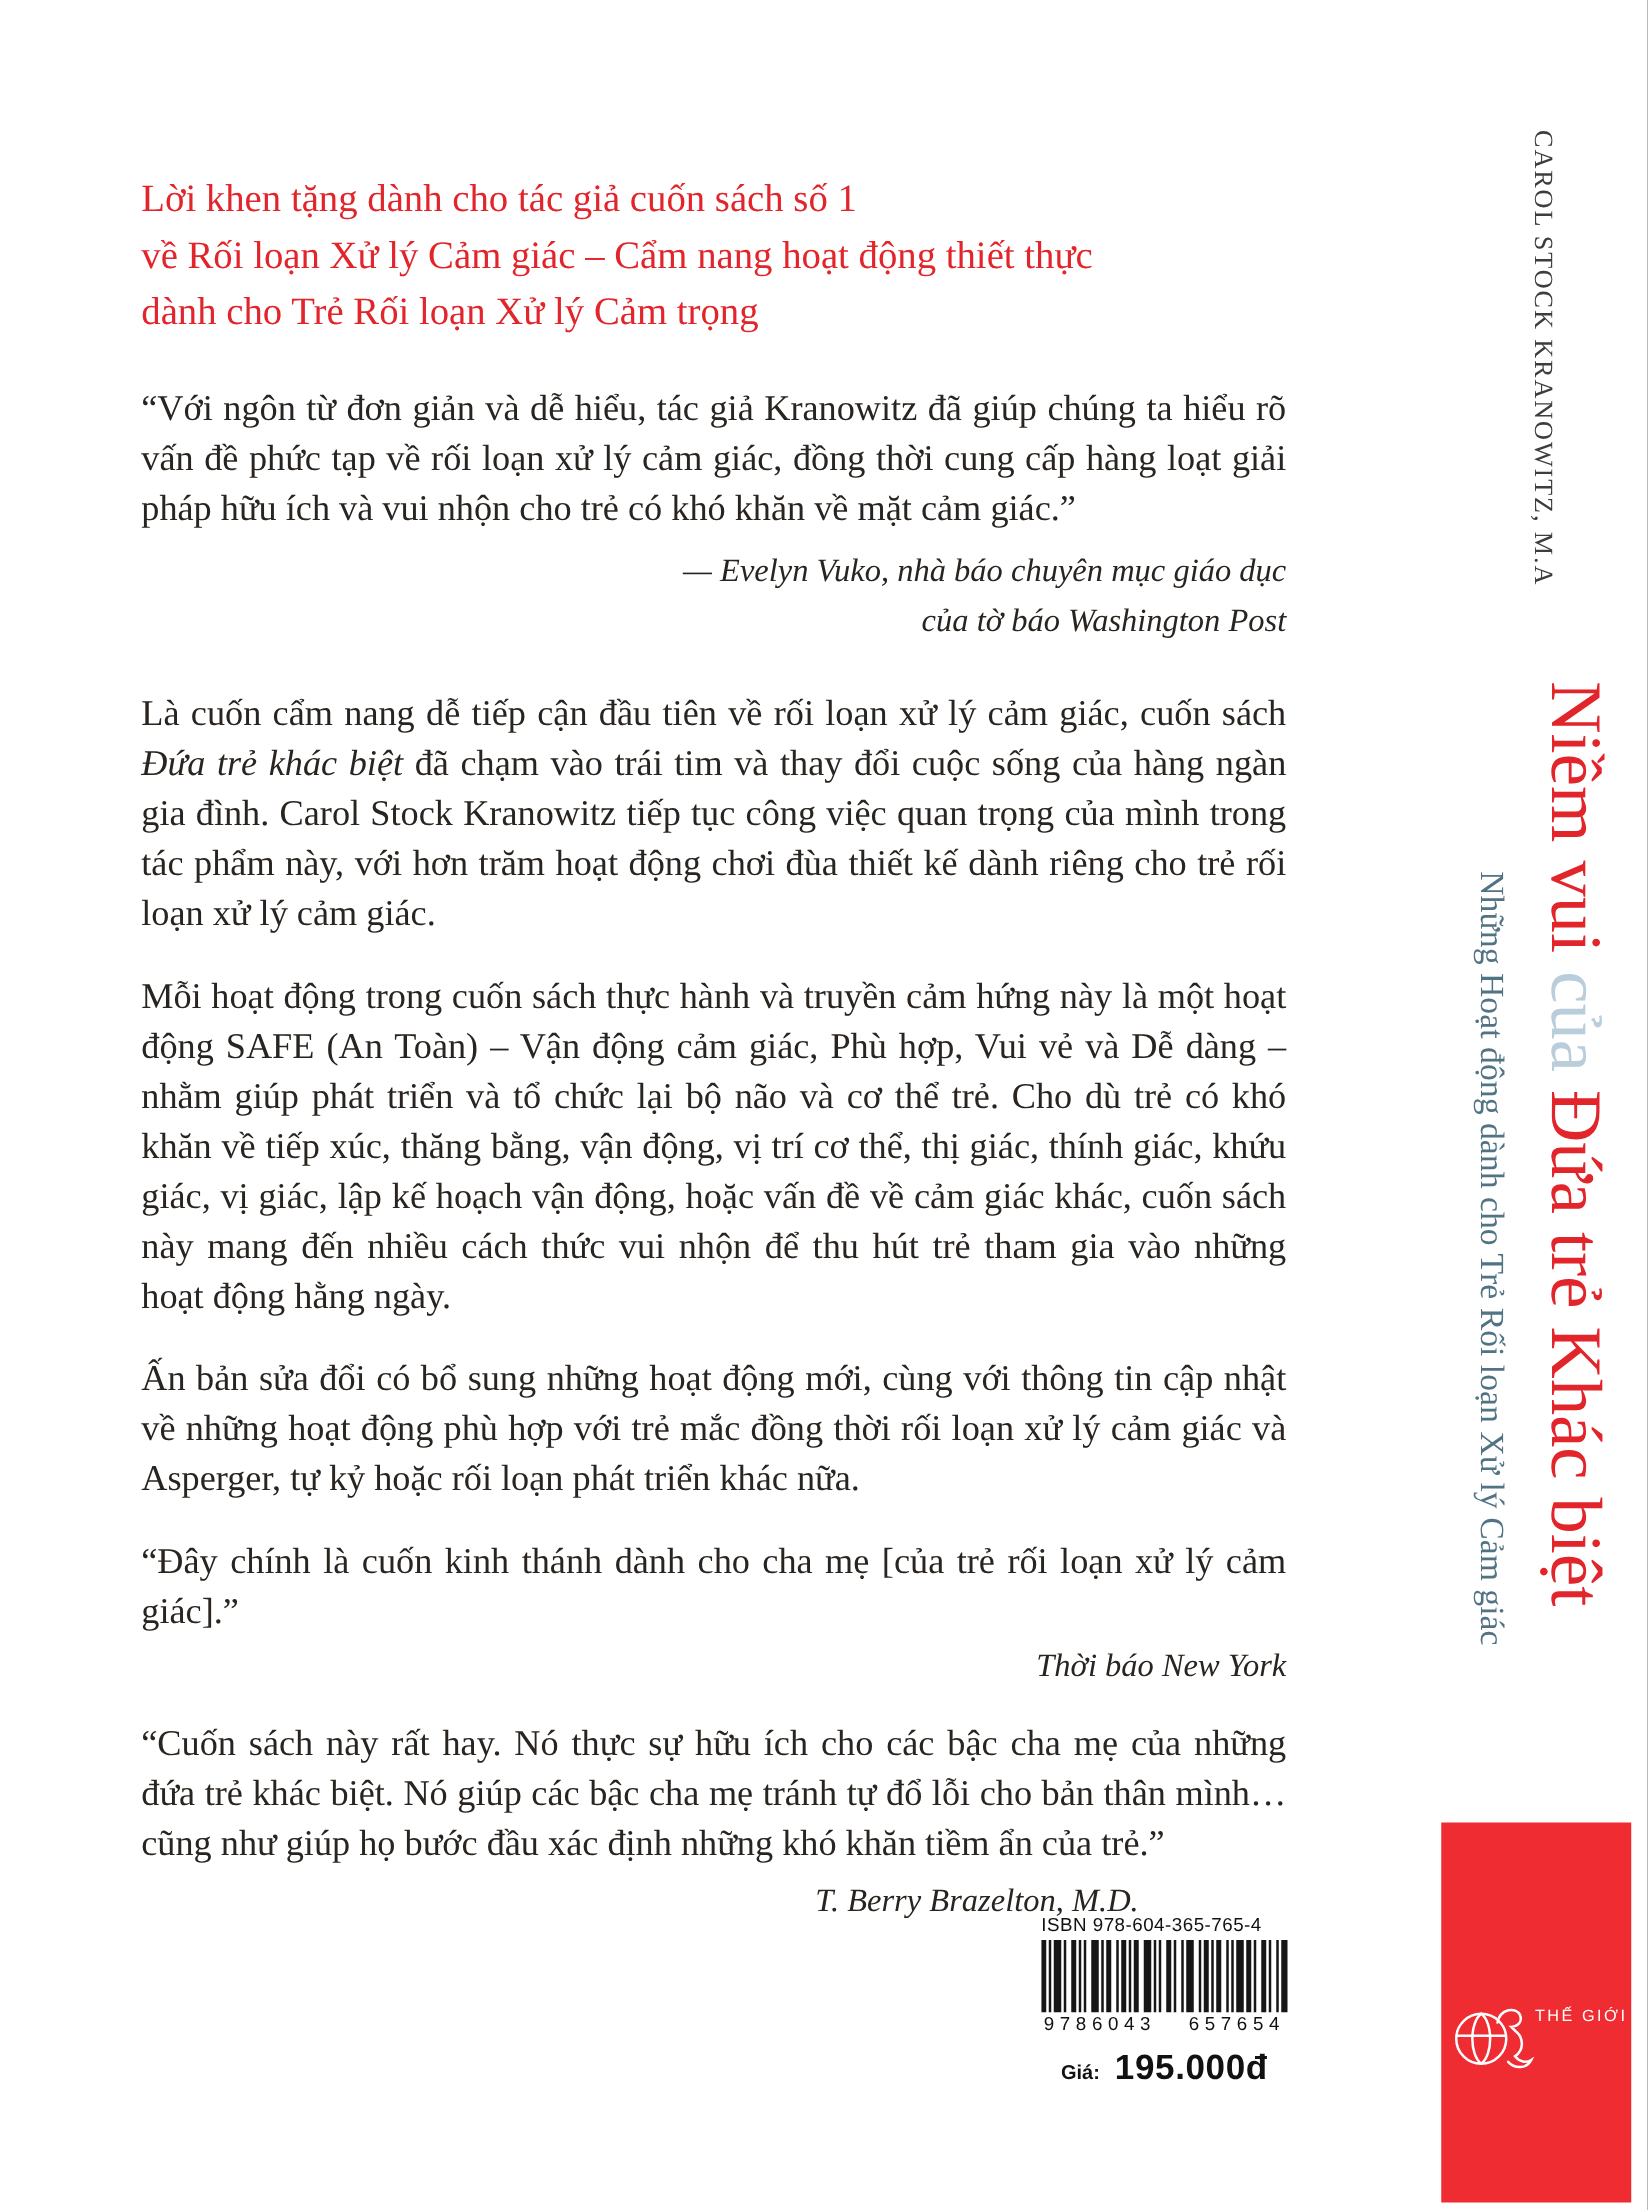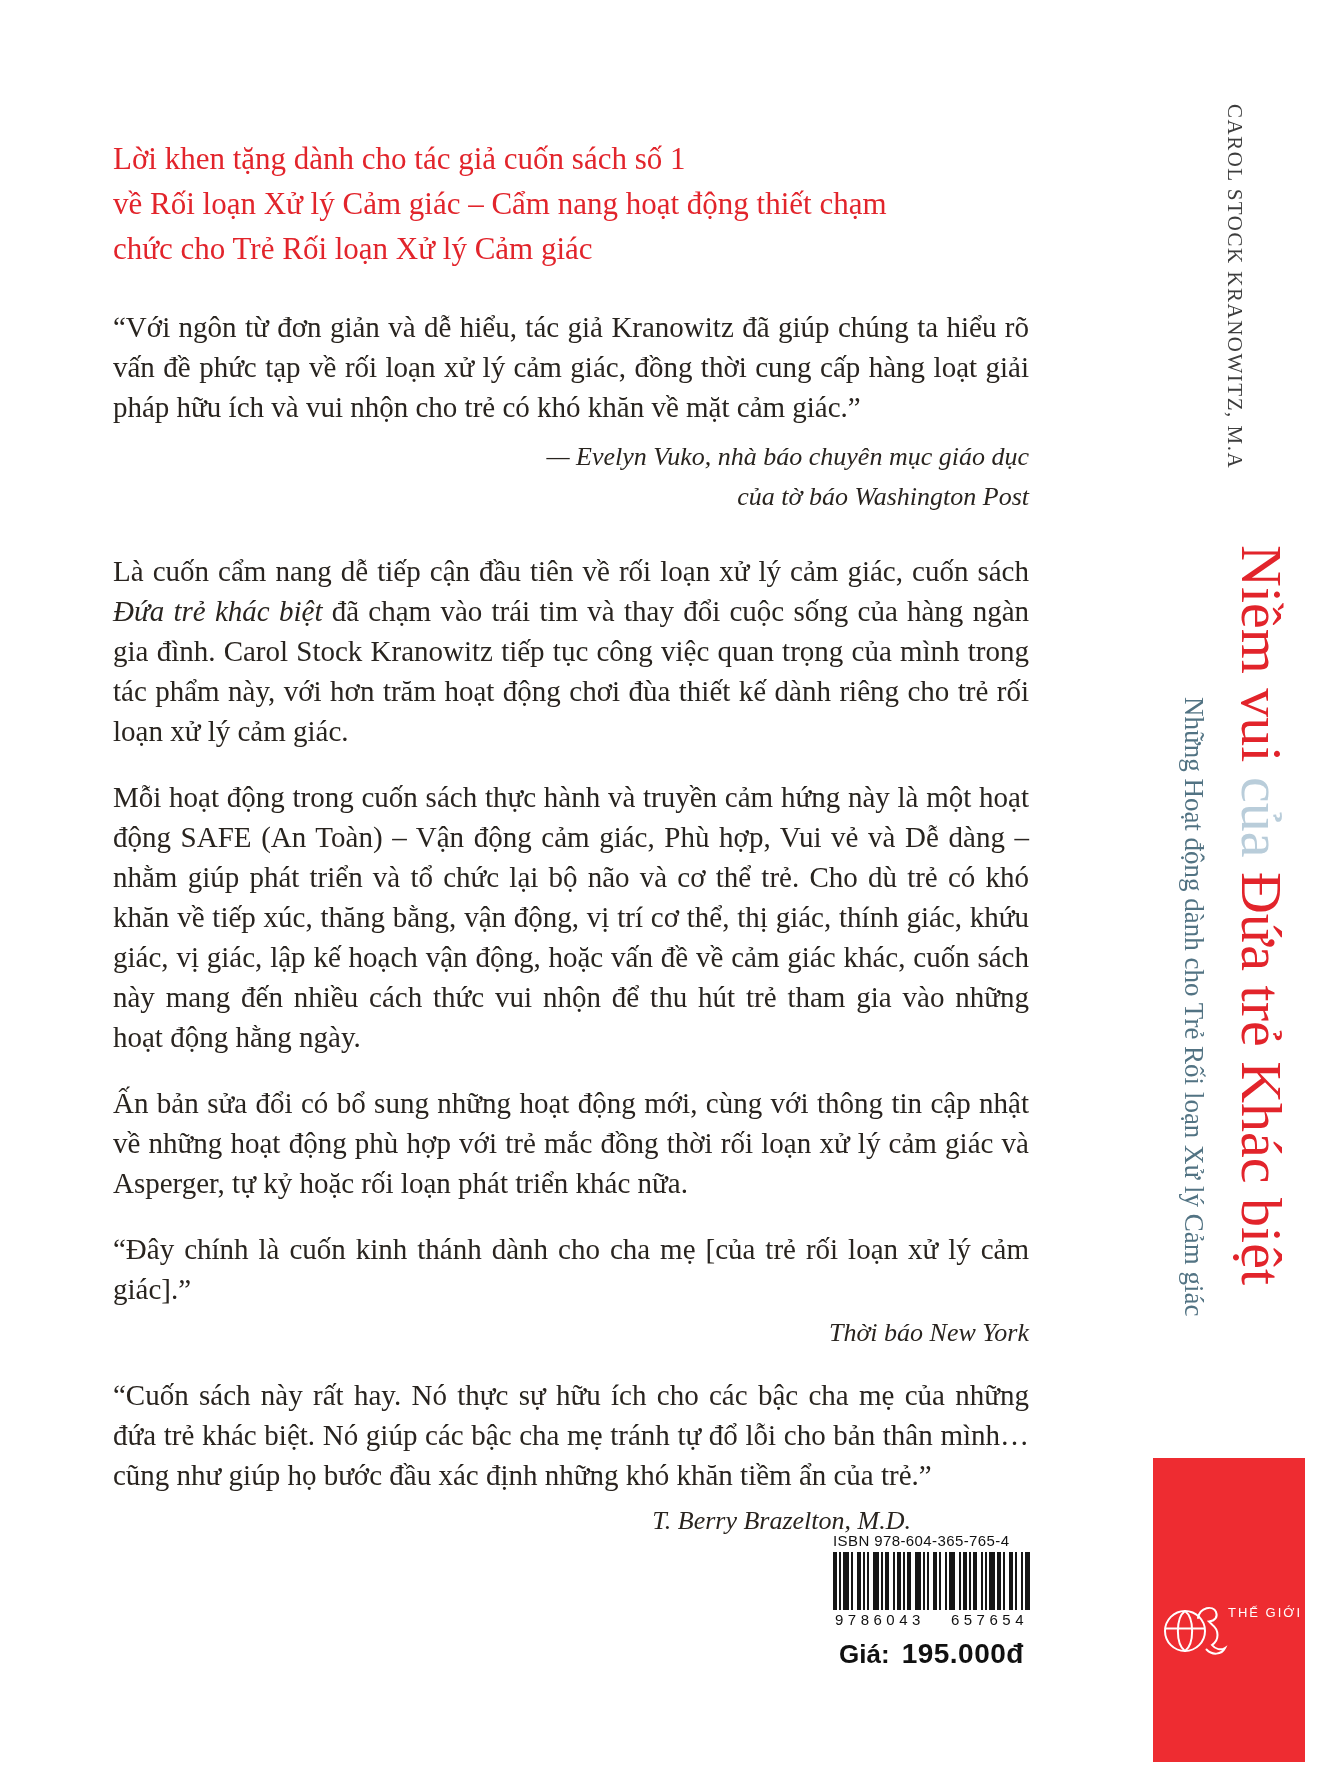--- a/index.html
+++ b/index.html
@@ -76,34 +76,34 @@
   .bar{background:#161616;}
   .gap{background:transparent;}
   .barcode-digits{
     display:flex;justify-content:space-between;
     font-size:15px;letter-spacing:4.5px;margin-top:1px;padding:0 2px;
   }
   .price-row{
     display:flex;justify-content:center;align-items:baseline;gap:12px;margin-top:10px;
     font-weight:bold;
   }
-  .price-label{font-size:26px;}
+  .price-label{font-size:16px;}
   .price-value{font-size:28px;letter-spacing:0.5px;}
 </style>
 </head>
 <body>
 
 <div class="page">
 
   <div class="main-col">
 
     <div class="h-red" style="color: rgb(226, 36, 43);">
       <div>Lời khen tặng dành cho tác giả cuốn sách số 1</div>
-      <div>về Rối loạn Xử lý Cảm giác – Cẩm nang hoạt động thiết chạm</div>
-      <div>chức cho Trẻ Rối loạn Xử lý Cảm giác</div>
+      <div>về Rối loạn Xử lý Cảm giác – Cẩm nang hoạt động thiết thực</div>
+      <div>dành cho Trẻ Rối loạn Xử lý Cảm trọng</div>
     </div>
 
     <p class="body-p quote1"><span>“Với ngôn từ đơn giản và dễ hiểu, tác giả Kranowitz đã giúp chúng ta hiểu rõ vấn đề phức tạp về rối loạn xử lý cảm giác, đồng thời cung cấp hàng loạt giải pháp hữu ích và vui nhộn cho trẻ có khó khăn về mặt cảm giác.”</span></p>
 
     <div class="attrib">
       <div>— Evelyn Vuko, nhà báo chuyên mục giáo dục</div>
       <div>của tờ báo Washington Post</div>
     </div>
 
     <p class="body-p"><span>Là cuốn cẩm nang dễ tiếp cận đầu tiên về rối loạn xử lý cảm giác, cuốn sách </span><span style="font-style: italic;">Đứa trẻ khác biệt</span><span> đã chạm vào trái tim và thay đổi cuộc sống của hàng ngàn gia đình. Carol Stock Kranowitz tiếp tục công việc quan trọng của mình trong tác phẩm này, với hơn trăm hoạt động chơi đùa thiết kế dành riêng cho trẻ rối loạn xử lý cảm giác.</span></p>

